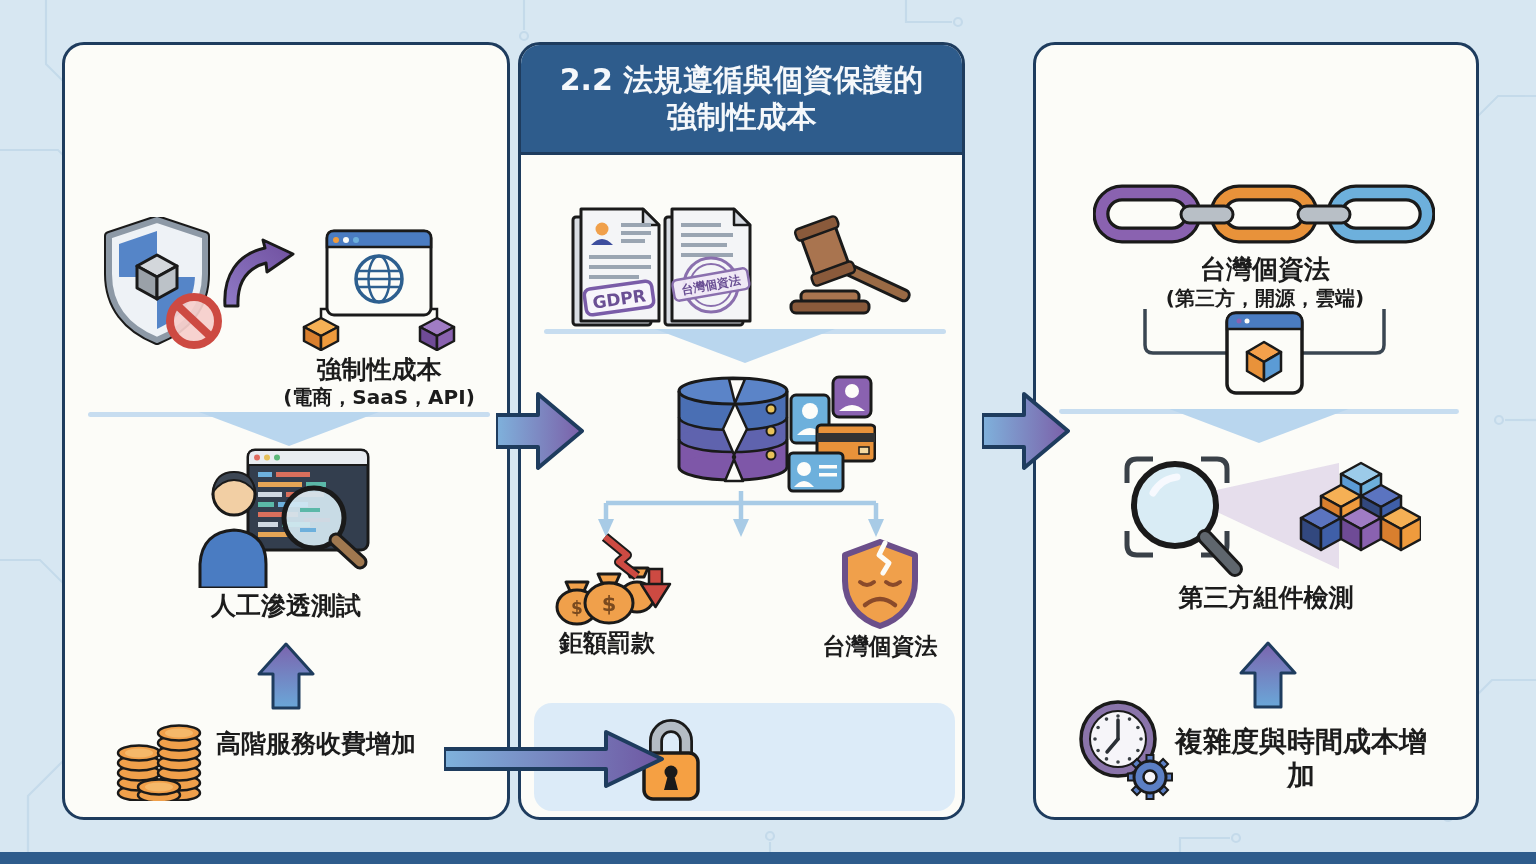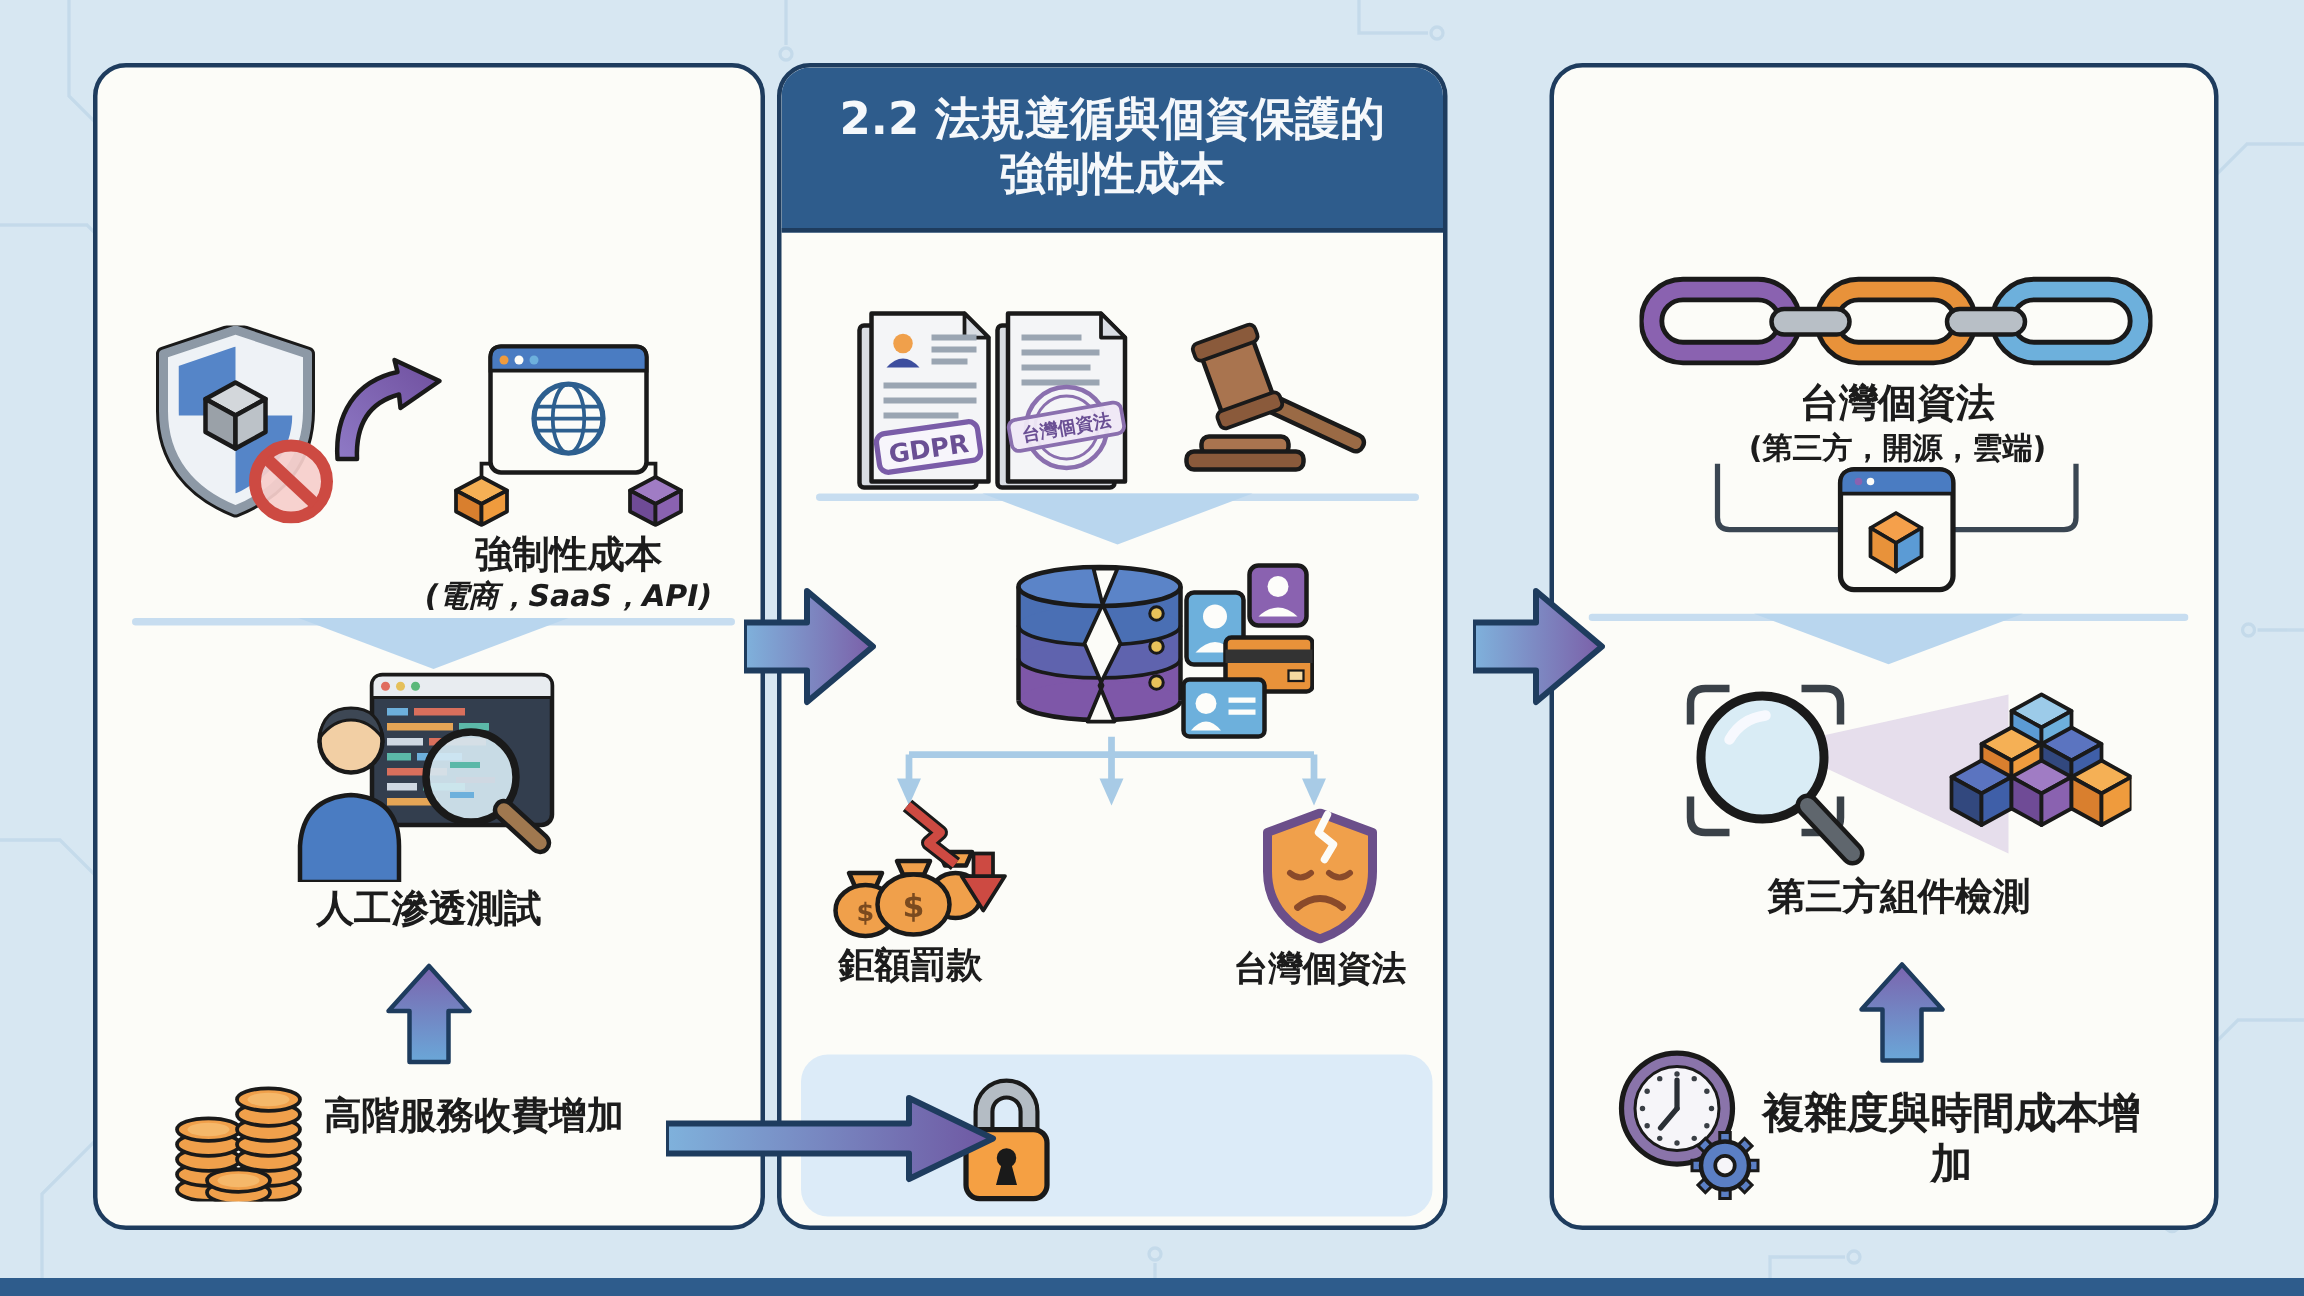--- a/index.html
+++ b/index.html
@@ -95,21 +95,21 @@
       <polygon points="39,98 22,107 22,121 39,112" fill="#ef9b3d"></polygon>
     </g>
     <g stroke="#1a1a1a" stroke-width="2.5" stroke-linejoin="round">
       <polygon points="138,89 155,98 138,107 121,98" fill="#a07cc4"></polygon>
       <polygon points="121,98 138,107 138,121 121,112" fill="#6f4b96"></polygon>
       <polygon points="155,98 138,107 138,121 155,112" fill="#8a62b0"></polygon>
     </g>
   </svg>
 
   <div class="lbl" style="left:214px;top:310px;width:200px;font-size:25px;">強制性成本</div>
-  <div class="lbl" style="left:194px;top:340px;width:240px;font-size:20px;font-style:italic;">(電商，SaaS，API)</div>
+  <div class="lbl" style="left:194px;top:340px;width:240px;font-size:20px;">(電商，SaaS，API)</div>
 
   <svg class="abs" style="left:23px;top:365px;" width="402" height="38" viewBox="0 0 402 38">
     <rect x="0" y="2" width="402" height="5" rx="2.5" fill="#c7ddf0"></rect>
     <polygon points="111,2 291,2 201,36" fill="#b9d6ee"></polygon>
   </svg>
 
   <svg class="abs" style="left:131px;top:401px;" width="177" height="142" viewBox="0 0 177 142">
     <rect x="52" y="4" width="120" height="100" rx="7" fill="#333e4e" stroke="#1a1a1a" stroke-width="3"></rect>
     <path d="M59,4 h106 q7,0 7,7 v8 h-120 v-8 q0,-7 7,-7 Z" fill="#e8ecf0" stroke="#1a1a1a" stroke-width="2"></path>
     <circle cx="61" cy="11.5" r="3" fill="#e06c5f"></circle>

